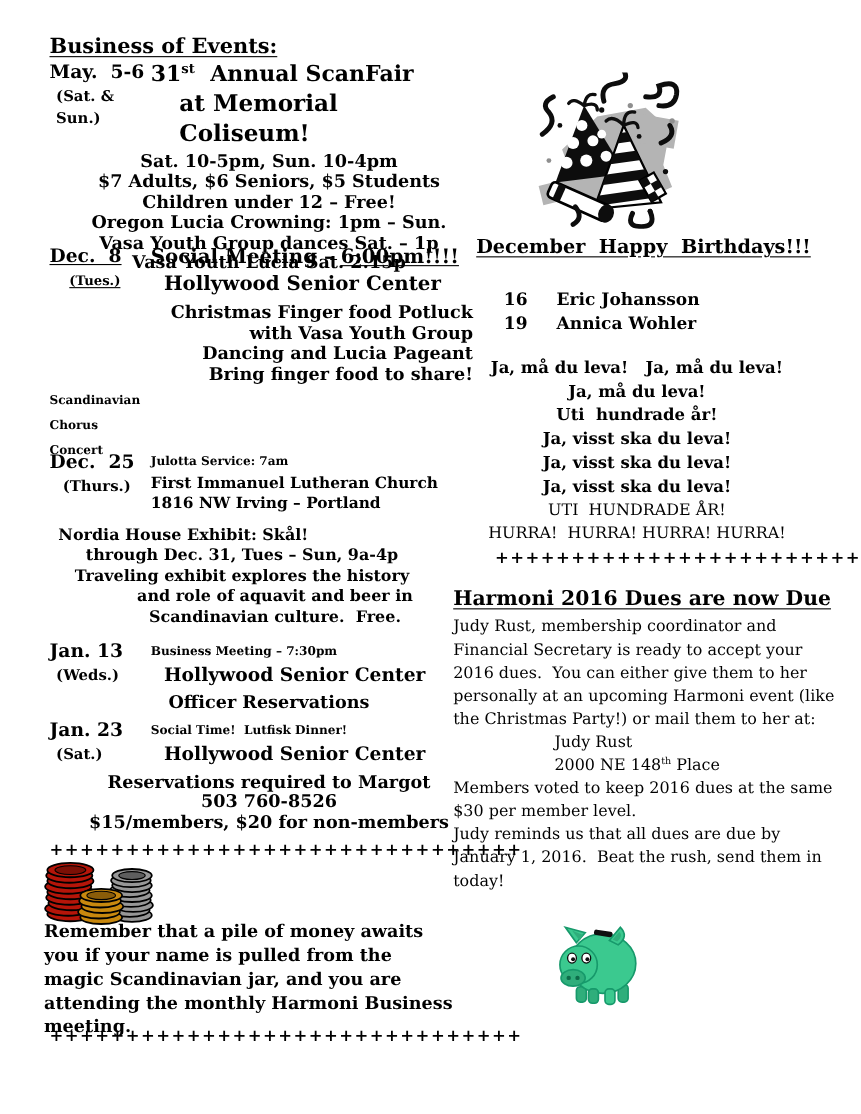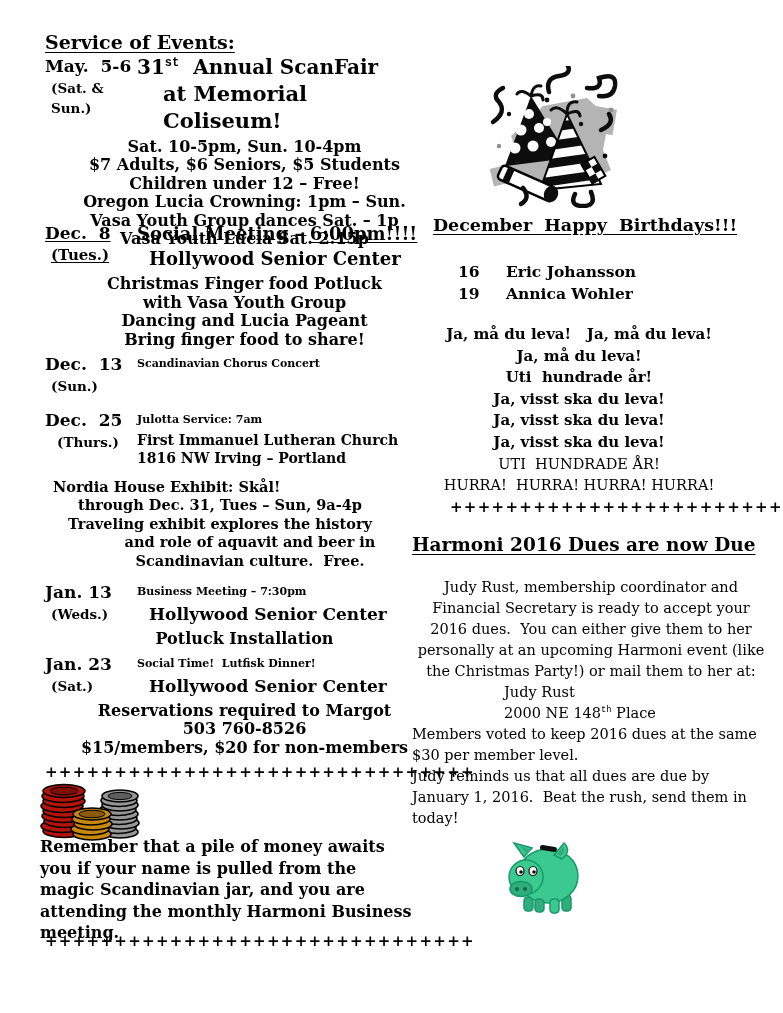--- a/index.html
+++ b/index.html
@@ -4,21 +4,21 @@
 <style>
   html,body{margin:0;padding:0;}
   body{
     width:783px;height:1013px;background:#ffffff;color:#000;
     font-family:"DejaVu Serif","Liberation Serif",serif;
     position:relative;overflow:hidden;
   }
   .abs{position:absolute;}
   .t{white-space:pre-wrap;}
   .u{text-decoration:underline;text-underline-offset:2px;}
-  sup{font-size:60%;line-height:0;font-family:Liberation Mono, monospace;}
+  sup{font-size:60%;line-height:0;}
 
   
   .cal-title{left:45px;top:31px;font-size:19px;font-weight:bold;text-decoration:underline;text-underline-offset:3px;}
   .event{left:45px;width:385px;display:grid;grid-template-columns:92px 1fr;column-gap:0;}
   .date{font-size:17px;font-weight:bold;line-height:24px;}
   .day{font-size:13.5px;font-weight:bold;padding-left:6px;line-height:20px;}
   .ev-content{min-width:0;}
   .ev1-title{font-size:20px;font-weight:bold;line-height:26px;}
   .ev1-sub{font-size:21px;font-weight:bold;line-height:27px;padding-left:26px;}
   .ev-title{font-size:11px;font-weight:bold;line-height:23px;}
@@ -40,21 +40,21 @@
   .song{left:418px;top:324px;width:322px;text-align:center;font-size:15px;font-weight:bold;line-height:21.6px;}
   .song-caps{font-size:14.5px;font-weight:normal;}
   .dues{left:412px;top:531px;width:358px;}
   .dues-head{font-size:18.5px;font-weight:bold;text-decoration:underline;text-underline-offset:3px;line-height:27px;}
   .dues-body{font-size:14.5px;line-height:21px;}
   .address{padding-left:92px;}
 </style>
 </head>
 <body>
 
-<div class="abs cal-title t">Service of Events:</div>
+<div class="abs cal-title t">Business of Events:</div>
 
 <div class="abs event" style="top:54px;">
   <div>
     <div class="date t">May.  5-6</div>
     <div class="day t">(Sat. &amp; Sun.)</div>
   </div>
   <div class="ev-content">
     <div class="ev1-title"><span class="t">31</span><sup class="t">st</sup><span class="t">  Annual ScanFair</span></div>
     <div class="ev1-sub t">at Memorial Coliseum!</div>
   </div>
@@ -64,39 +64,35 @@
     <div class="t">Children under 12 – Free!</div>
     <div class="t">Oregon Lucia Crowning: 1pm – Sun.</div>
     <div class="t">Vasa Youth Group dances Sat. – 1p</div>
     <div class="t">Vasa Youth Lucia Sat. 2:15p</div>
   </div>
 </div>
 
 <div class="abs event" style="top:221px;">
   <div>
     <div class="date u t">Dec.  8</div>
-    <div class="day u t" style="font-size:15px;">(Tues.)</div>
+    <div class="day u t" style="font-size:12px;margin-left:12px;">(Tues.)</div>
   </div>
   <div class="ev-content">
     <div class="ev-title" style="font-size:18px;line-height:25px;"><span class="t">Social Meeting – </span><span class="u t">6:00pm!!!!</span></div>
     <div class="ev-line2" style="font-size:18px;line-height:25px;"><span class="t">Hollywood Senior Center</span></div>
   </div>
-  <div class="details" style="line-height:18.7px;">
+  <div class="details" style="line-height:18.7px;text-align:right;">
     <div class="t">Christmas Finger food Potluck</div>
     <div class="t">with Vasa Youth Group</div>
     <div class="t">Dancing and Lucia Pageant</div>
     <div class="t">Bring finger food to share!</div>
   </div>
 </div>
 
 <div class="abs event" style="top:352px;">
-  <div>
-    <div class="date t">Dec.  13</div>
-    <div class="day t">(Sun.)</div>
-  </div>
   <div class="ev-content">
     <div class="ev-title t">Scandinavian Chorus Concert</div>
   </div>
 </div>
 
 <div class="abs event" style="top:408px;">
   <div>
     <div class="date t">Dec.  25</div>
     <div class="day t" style="padding-left:12px;">(Thurs.)</div>
   </div>
@@ -118,21 +114,21 @@
 <div class="abs event" style="top:580px;">
   <div>
     <div class="date t">Jan. 13</div>
     <div class="day t">(Weds.)</div>
   </div>
   <div class="ev-content">
     <div class="ev-title t">Business Meeting – 7:30pm</div>
     <div class="ev-line2 t">Hollywood Senior Center</div>
   </div>
   <div class="details">
-    <div class="t">Potluck Installation</div>
+    <div class="t">Officer Reservations</div>
   </div>
 </div>
 
 <div class="abs event" style="top:652px;">
   <div>
     <div class="date t">Jan. 23</div>
     <div class="day t">(Sat.)</div>
   </div>
   <div class="ev-content">
     <div class="ev-title t">Social Time!  Lutfisk Dinner!</div>
@@ -285,21 +281,21 @@
   <div class="t">Ja, visst ska du leva!</div>
   <div class="t">Ja, visst ska du leva!</div>
   <div class="song-caps t">UTI  HUNDRADE ÅR!</div>
   <div class="song-caps t">HURRA!  HURRA! HURRA! HURRA!</div>
 </div>
 
 <div class="abs plus t" style="left:450px;top:498px;">++++++++++++++++++++++++++++++</div>
 
 <div class="abs dues">
   <div class="dues-head t">Harmoni 2016 Dues are now Due</div>
-  <div class="dues-body t" style="margin-top:19px;text-align:center;">Judy Rust, membership coordinator and Financial Secretary is ready to accept your 2016 dues.  You can either give them to her personally at an upcoming Harmoni event (like the Christmas Party!) or mail them to her at:</div>
+  <div class="dues-body t" style="margin-top:2px;">Judy Rust, membership coordinator and Financial Secretary is ready to accept your 2016 dues.  You can either give them to her personally at an upcoming Harmoni event (like the Christmas Party!) or mail them to her at:</div>
   <div class="dues-body address">
     <div class="t">Judy Rust</div>
     <div><span class="t">2000 NE 148</span><sup class="t">th</sup><span class="t"> Place</span></div>
   </div>
   <div class="dues-body t">Members voted to keep 2016 dues at the same $30 per member level.</div>
   <div class="dues-body t">Judy reminds us that all dues are due by January 1, 2016.  Beat the rush, send them in today!</div>
 </div>
 
 <svg class="abs" style="left:502px;top:833px;" width="80" height="84" viewBox="0 0 80 84" aria-hidden="true">
 

